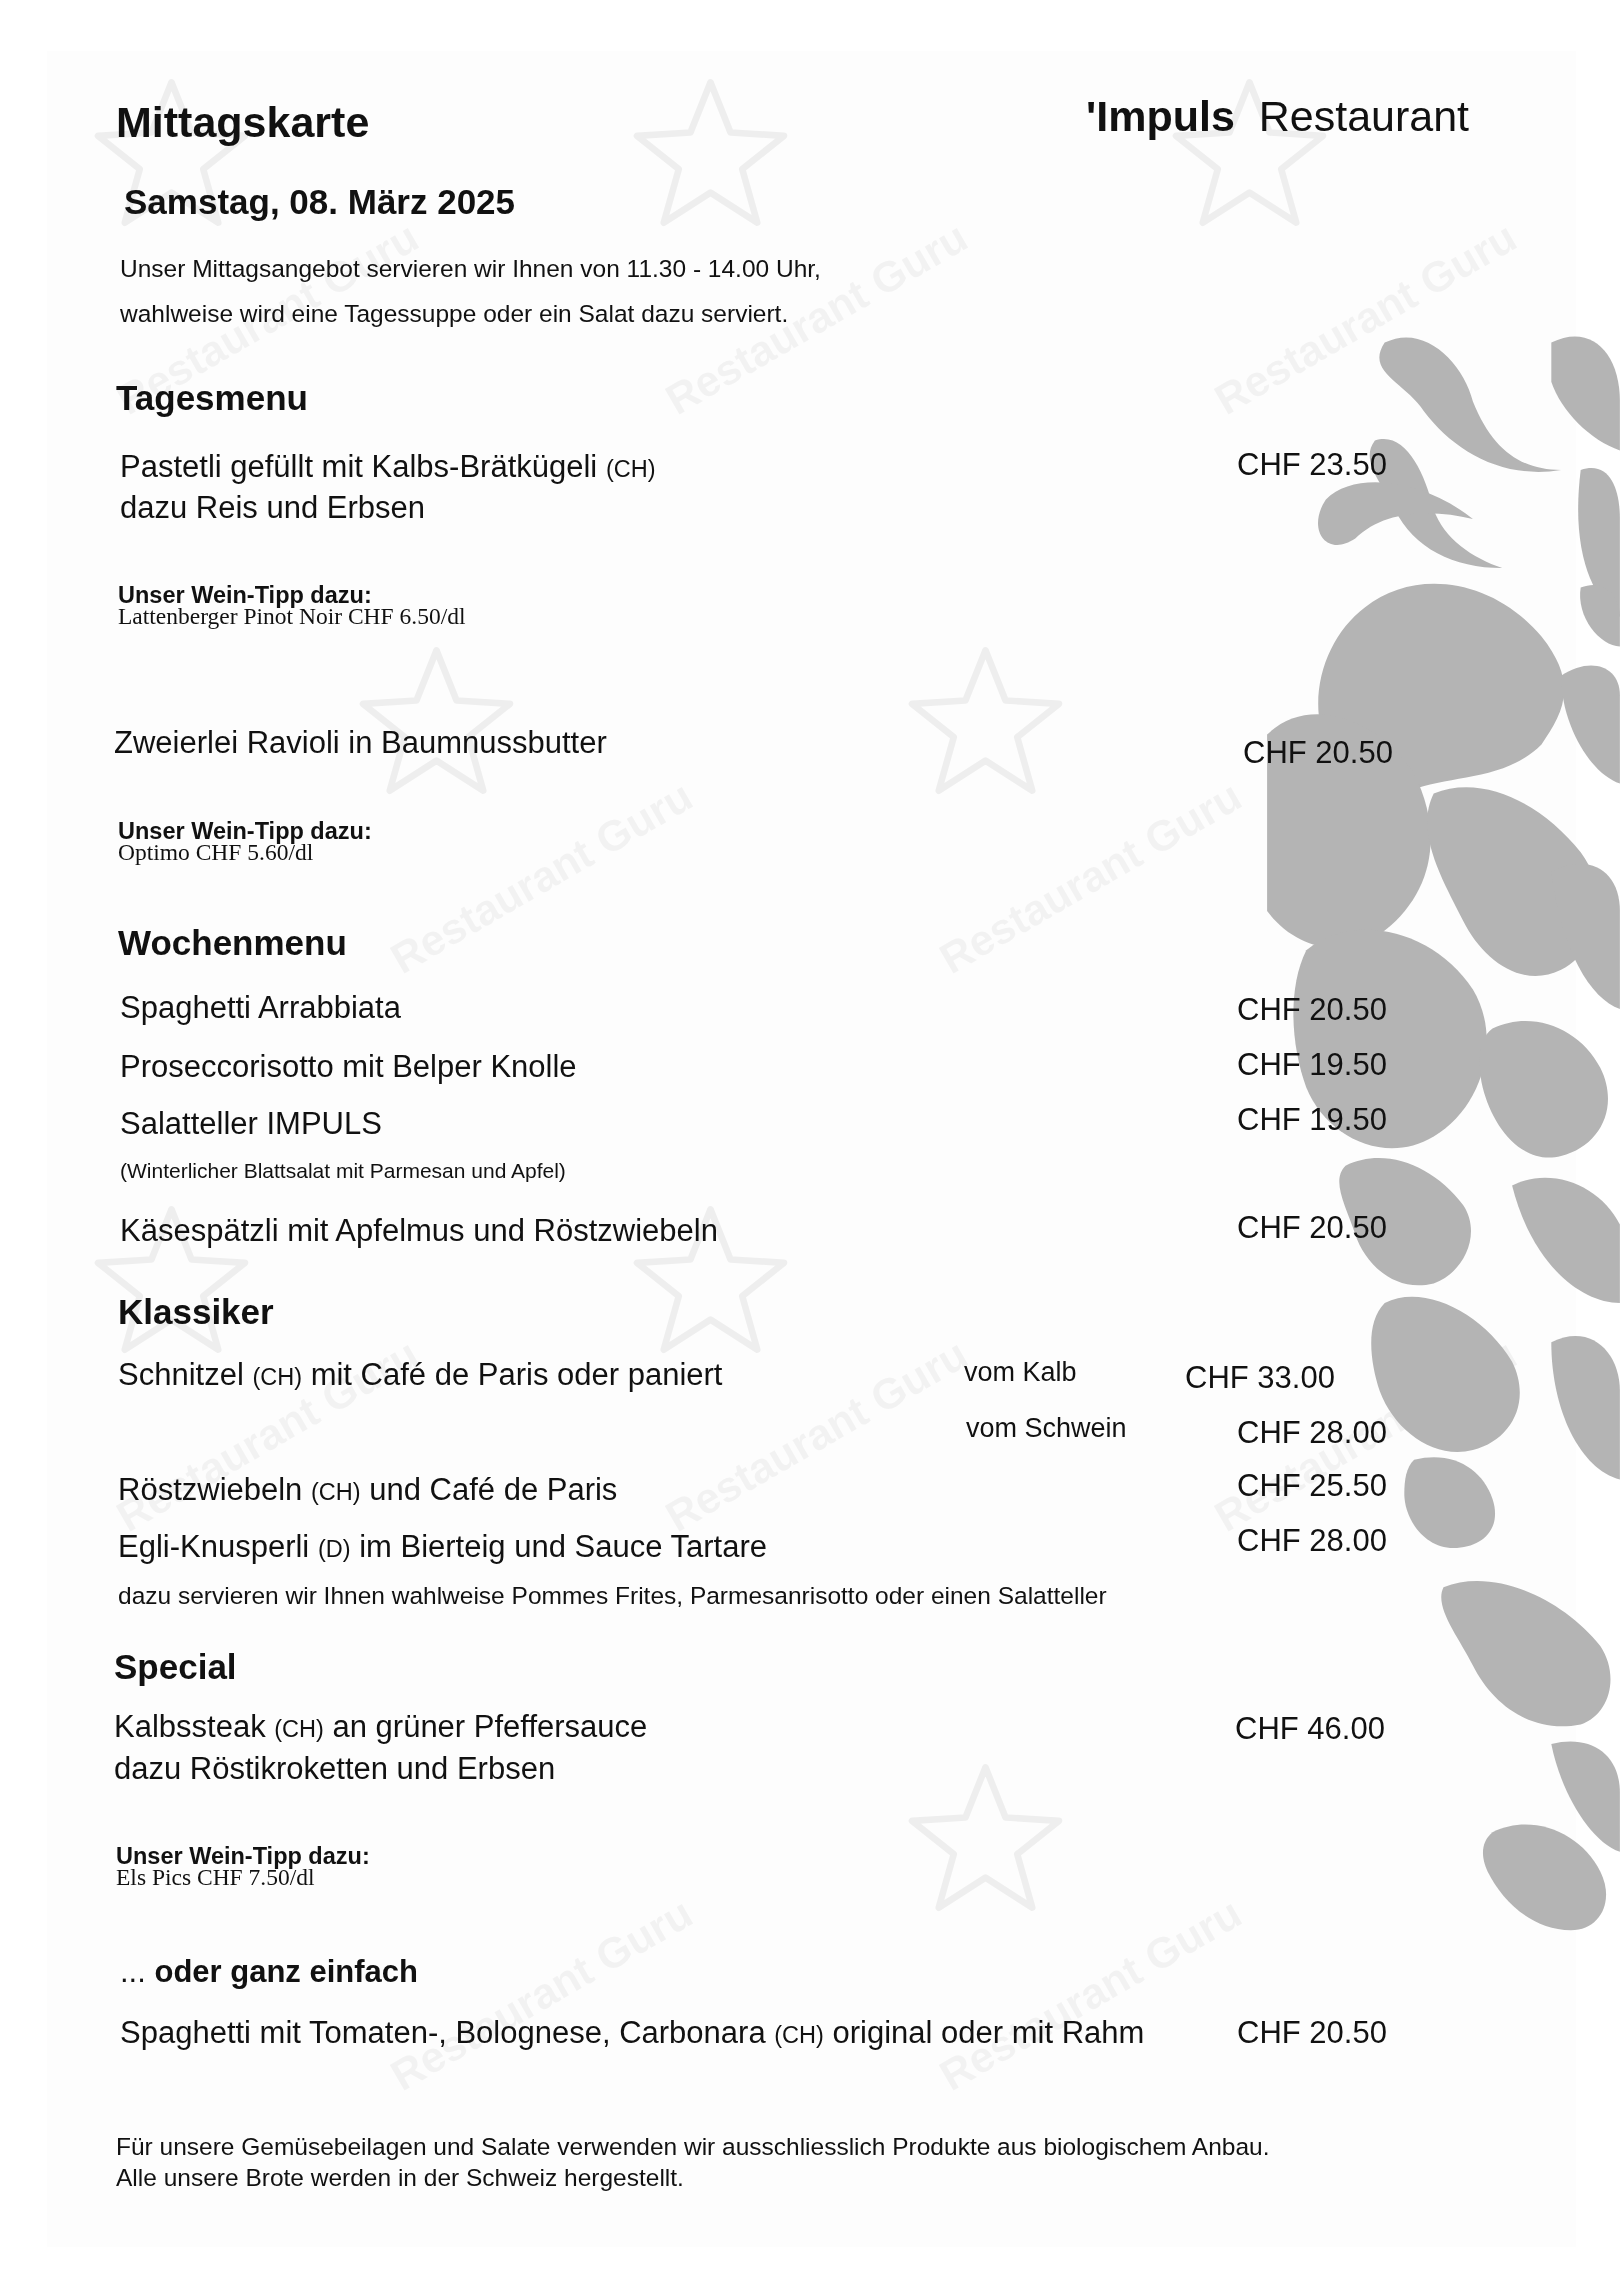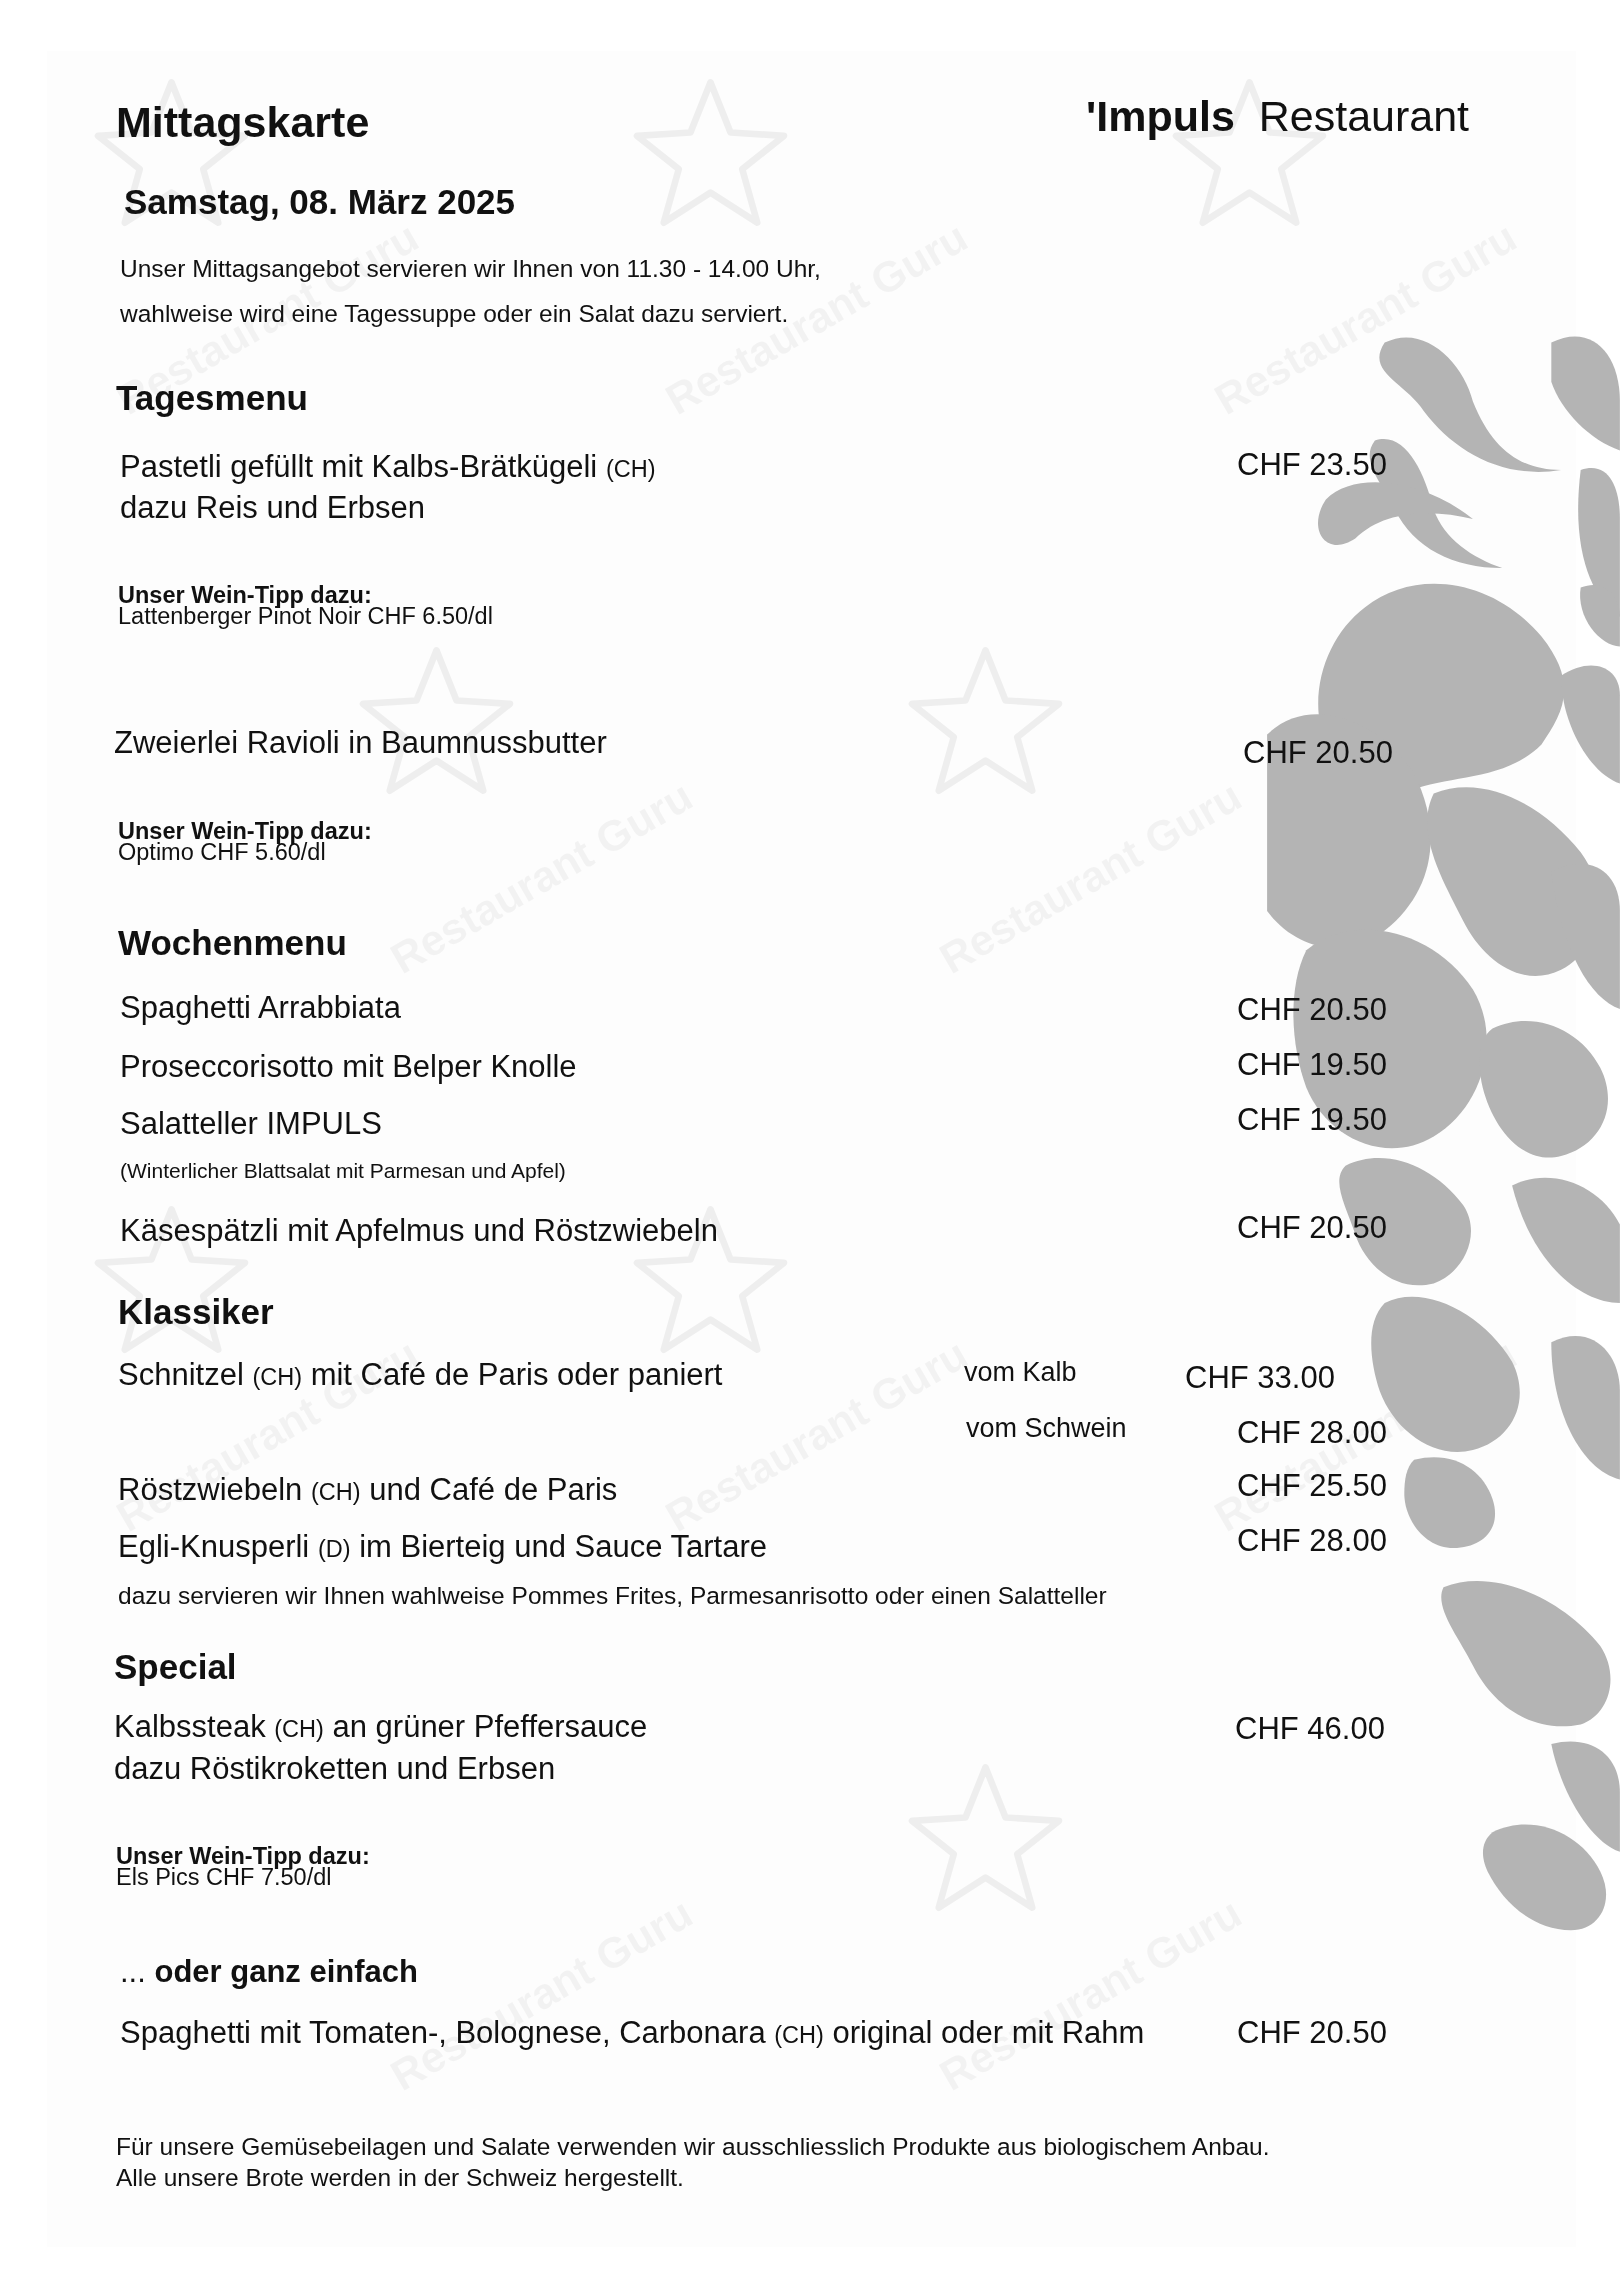--- a/index.html
+++ b/index.html
@@ -17,21 +17,21 @@
   .title { font-size: 43px; font-weight: 700; }
   .brand-bold { font-weight: 700; }
   .brand { font-size: 43px; }
   .date { font-size: 35px; font-weight: 700; }
   .intro { font-size: 24.5px; }
   .section { font-size: 35px; font-weight: 700; }
   .dish { font-size: 31px; }
   .dish small { font-size: 23.5px; }
   .price { font-size: 31px; }
   .wine-label { font-size: 23.5px; font-weight: 700; margin-top: 14px; }
-  .wine { font-size: 23.5px; }
+  .wine { font-size: 23.5px; font-family: Liberation Serif, serif; }
   .note { font-size: 24.5px; }
   .sub { font-size: 21px; }
   .variant { font-size: 27px; }
 </style>
 </head>
 <body>
 
 <div class="bg-page"></div>
 
 <div>

